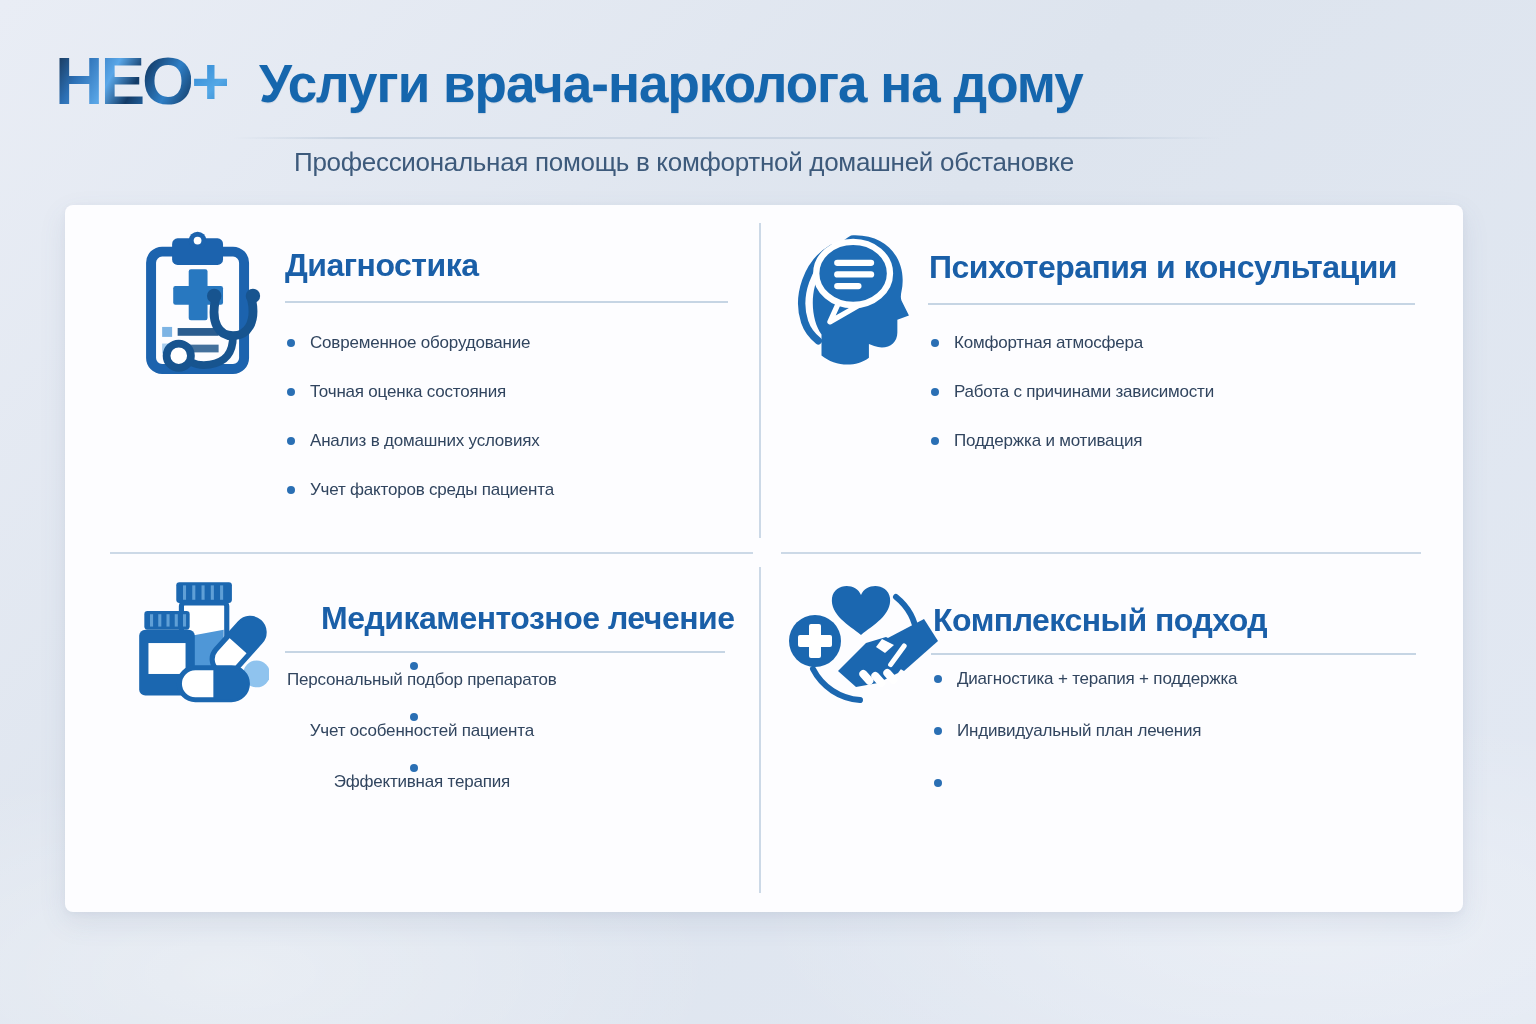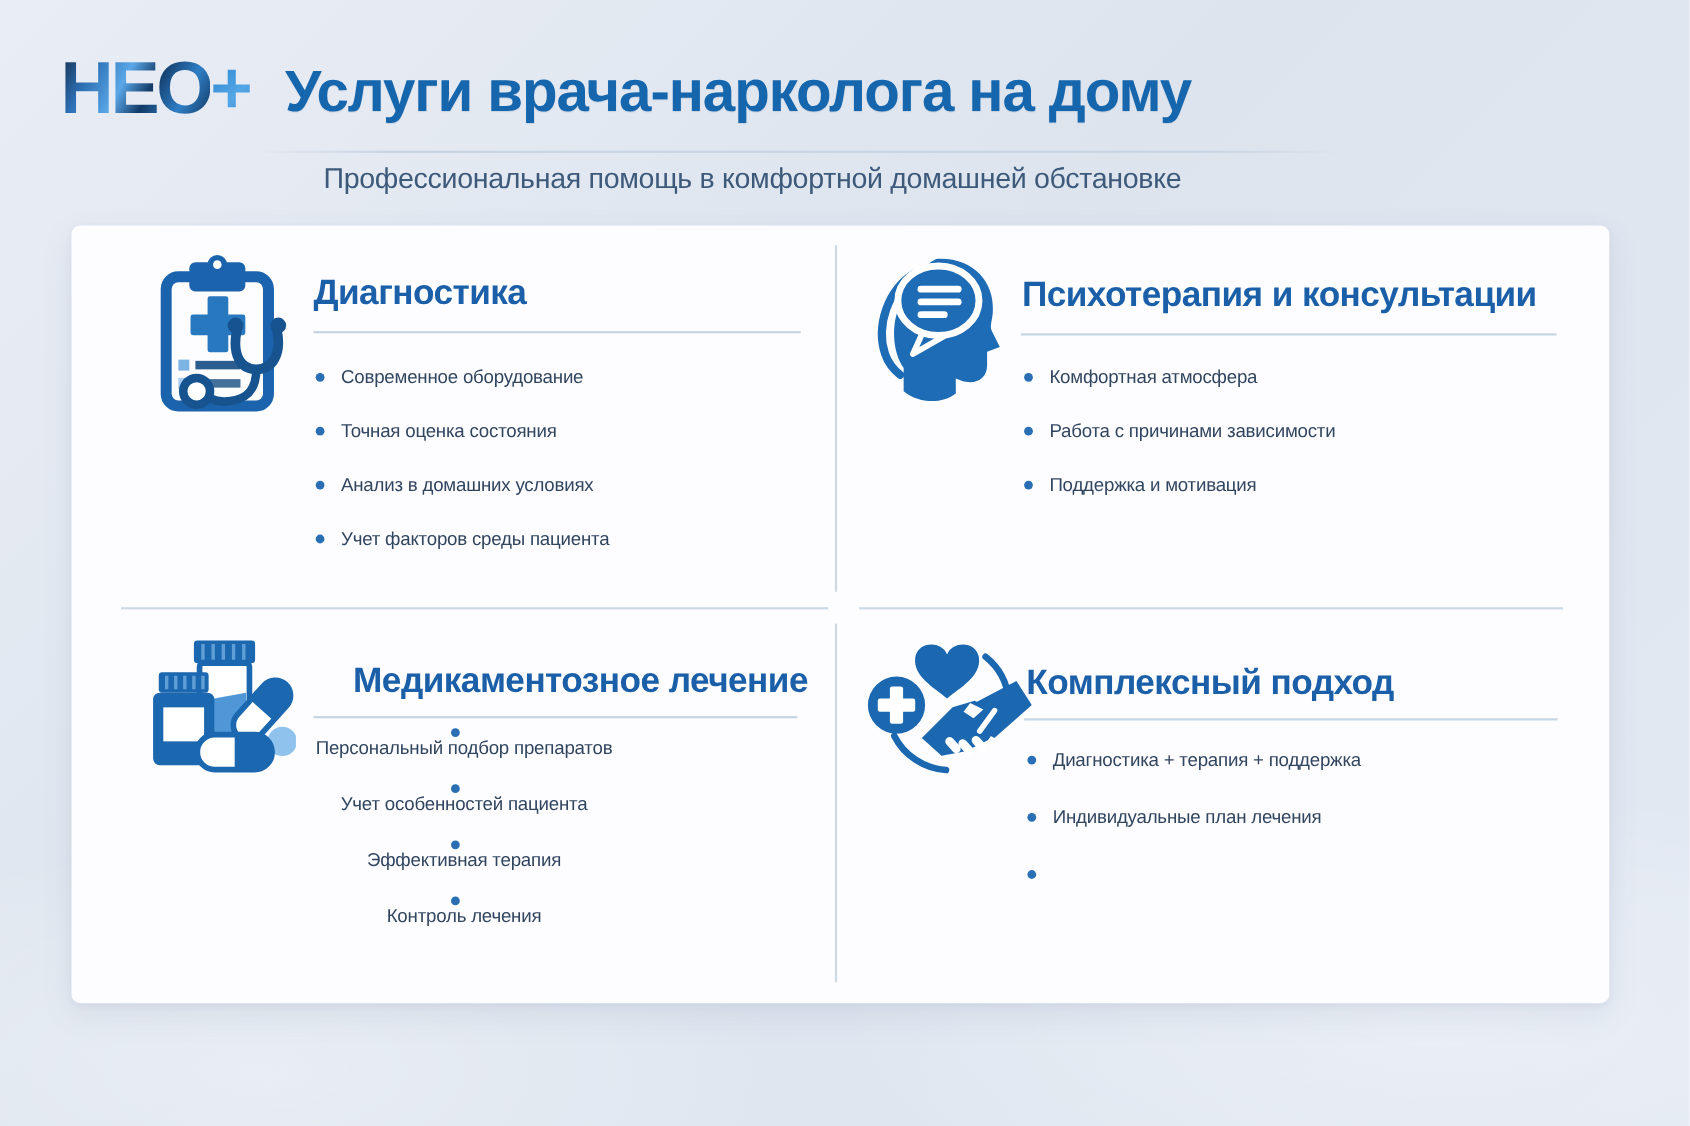--- a/index.html
+++ b/index.html
@@ -193,24 +193,20 @@
           <span class="li-text">Персональный подбор препаратов</span>
         </li>
       <li>
           <span class="dot"></span>
           <span class="li-text">Учет особенностей пациента</span>
         </li>
       <li>
           <span class="dot"></span>
           <span class="li-text">Эффективная терапия</span>
         </li>
-      <li>
-          <span class="dot"></span>
-          <span class="li-text">Контроль лечения</span>
-        </li>
     </ul>
   </div>
 
   <div class="q4">
     <svg class="q-icon" style="left:721px; top:372px;" width="152" height="132" viewBox="0 0 152 132">
       <path d="M110,20 A57,57 0 0 1 131,59" fill="none" stroke="#1b67b0" stroke-width="6" stroke-linecap="round"></path>
       <path d="M27,92 A57,57 0 0 0 74,123" fill="none" stroke="#1b67b0" stroke-width="6" stroke-linecap="round"></path>
       <path d="M75,18 C70,5 48,6 46,21 C44,38 63,48 75,58 C87,48 106,38 104,21 C102,6 80,5 75,18 Z" fill="#1b67b0"></path>
       <circle cx="29" cy="64" r="26" fill="#1b67b0"></circle>
       <rect x="23" y="47" width="12" height="34" rx="2" fill="#ffffff"></rect>
@@ -218,28 +214,28 @@
       <path d="M100,62 L138,42 L152,64 L118,94 L104,86 Z" fill="#1b67b0"></path>
       <path d="M52,94 L80,66 L100,60 L116,68 L124,80 L112,96 L92,106 L70,110 Z" fill="#1b67b0"></path>
       <rect x="109" y="64" width="5" height="28" rx="2.5" fill="#ffffff" transform="rotate(36 111 78)"></rect>
       <path d="M96,62 L108,68 L99,76 L90,70 Z" fill="#ffffff"></path>
       <rect x="76" y="92" width="8" height="17" rx="4" fill="#ffffff" transform="rotate(-42 80 100)"></rect>
       <rect x="88" y="94" width="8" height="17" rx="4" fill="#ffffff" transform="rotate(-42 92 102)"></rect>
       <rect x="100" y="91" width="8" height="17" rx="4" fill="#ffffff" transform="rotate(-42 104 99)"></rect>
     </svg>
     <h2 class="q-heading" style="left:868px; top:397px;">Комплексный подход</h2>
     <div class="q-underline" style="left:866px; top:448px; width:485px;"></div>
-    <ul class="qlist" style="left:869px; top:460px;text-align:center;">
+    <ul class="qlist" style="left:869px; top:448px;text-align:center;">
       <li>
           <span class="dot"></span>
           <span class="li-text">Диагностика + терапия + поддержка</span>
         </li>
       <li>
           <span class="dot"></span>
-          <span class="li-text">Индивидуальные план лечения</span>
+          <span class="li-text">Индивидуальный план лечения</span>
         </li>
       <li>
           <span class="dot"></span>
         </li>
     </ul>
   </div>
 
 </div>
 
 </body></html>

